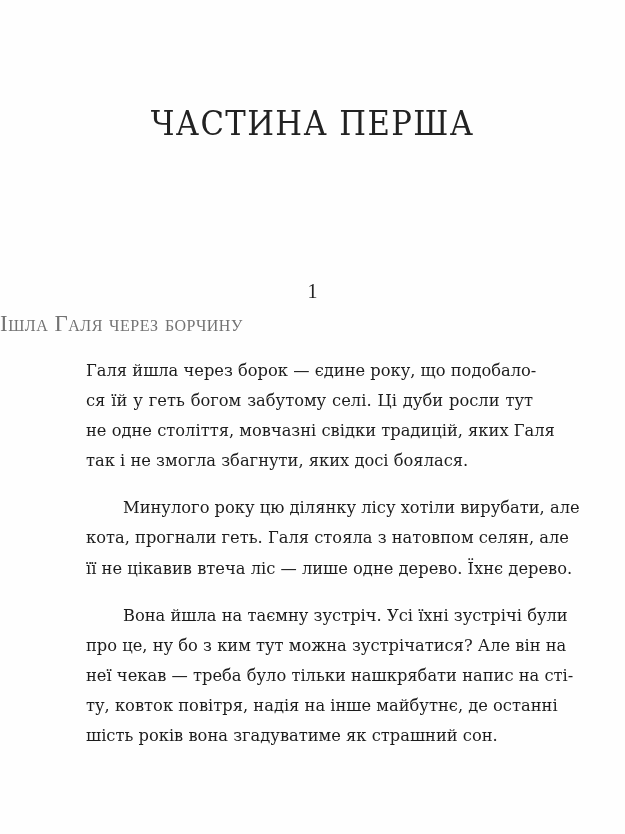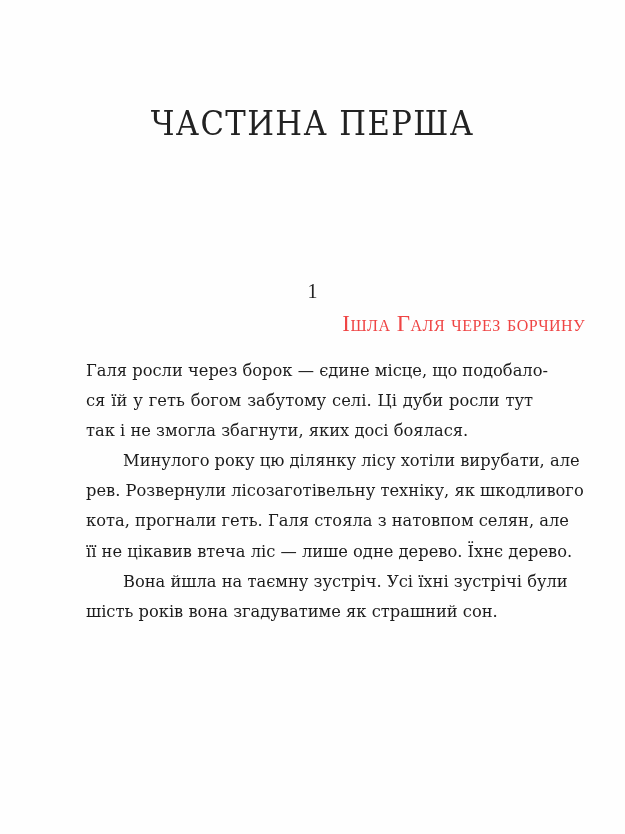--- a/index.html
+++ b/index.html
@@ -8,48 +8,51 @@
     .part-title {
       position: absolute; left: 0; width: 625px; top: 104px; text-align: center;
       font-family: "DejaVu Serif", serif; font-weight: 200; font-size: 33px; letter-spacing: 1.5px;
       color: #222; transform: scaleX(0.93);
     }
     .chapter-num {
       position: absolute; left: 0; width: 625px; top: 280px; text-align: center;
       font-family: "Liberation Serif", serif; font-size: 20px; color: #222;
     }
     .chapter-title {
-      position: absolute; left: 0; width: 585px; top: 311px; text-align: right;
-      font-family: "Liberation Serif", serif; font-size: 23px; color: #ef4444; font-variant: small-caps;
+      position: absolute; left: 0; width: 585px; top: 311px; text-align: left;
+      font-family: "Liberation Serif", serif; font-size: 23px; color: #737373; font-variant: small-caps;
       letter-spacing: 0.5px;
     }
     .body {
       position: absolute; left: 86px; top: 356px; width: 447px;
       font-family: "DejaVu Serif", serif; font-size: 16.3px; line-height: 30.1px; color: #1c1c1c;
     }
     .line { white-space: nowrap; text-align: justify; text-align-last: justify; height: 30.1px; }
     .line.last { text-align-last: left; }
-    .line.indent { padding-left: 37px; }
+    .line.indent { padding-left: 37px; margin-top: 17px; }
   </style>
 </head>
 <body>
 
 <div class="page">
   <div class="part-title">ЧАСТИНА ПЕРША</div>
   <div class="chapter-num">1</div>
   <div class="chapter-title">Ішла Галя через борчину</div>
 
   <div class="body">
 
-    <div class="line">Галя росли через борок — єдине місце, що подобало-</div>
+    <div class="line">Галя йшла через борок — єдине року, що подобало-</div>
     <div class="line">ся їй у геть богом забутому селі. Ці дуби росли тут</div>
+    <div class="line">не одне століття, мовчазні свідки традицій, яких Галя</div>
     <div class="line last">так і не змогла збагнути, яких досі боялася.</div>
 
     <div class="line indent">Минулого року цю ділянку лісу хотіли вирубати, але</div>
-    <div class="line">рев. Розвернули лісозаготівельну техніку, як шкодливого</div>
     <div class="line">кота, прогнали геть. Галя стояла з натовпом селян, але</div>
     <div class="line">її не цікавив втеча ліс — лише одне дерево. Їхнє дерево.</div>
 
     <div class="line indent">Вона йшла на таємну зустріч. Усі їхні зустрічі були</div>
+    <div class="line">про це, ну бо з ким тут можна зустрічатися? Але він на</div>
+    <div class="line">неї чекав — треба було тільки нашкрябати напис на сті-</div>
+    <div class="line">ту, ковток повітря, надія на інше майбутнє, де останні</div>
     <div class="line last">шість років вона згадуватиме як страшний сон.</div>
 
   </div>
 </div>
 
 </body></html>

